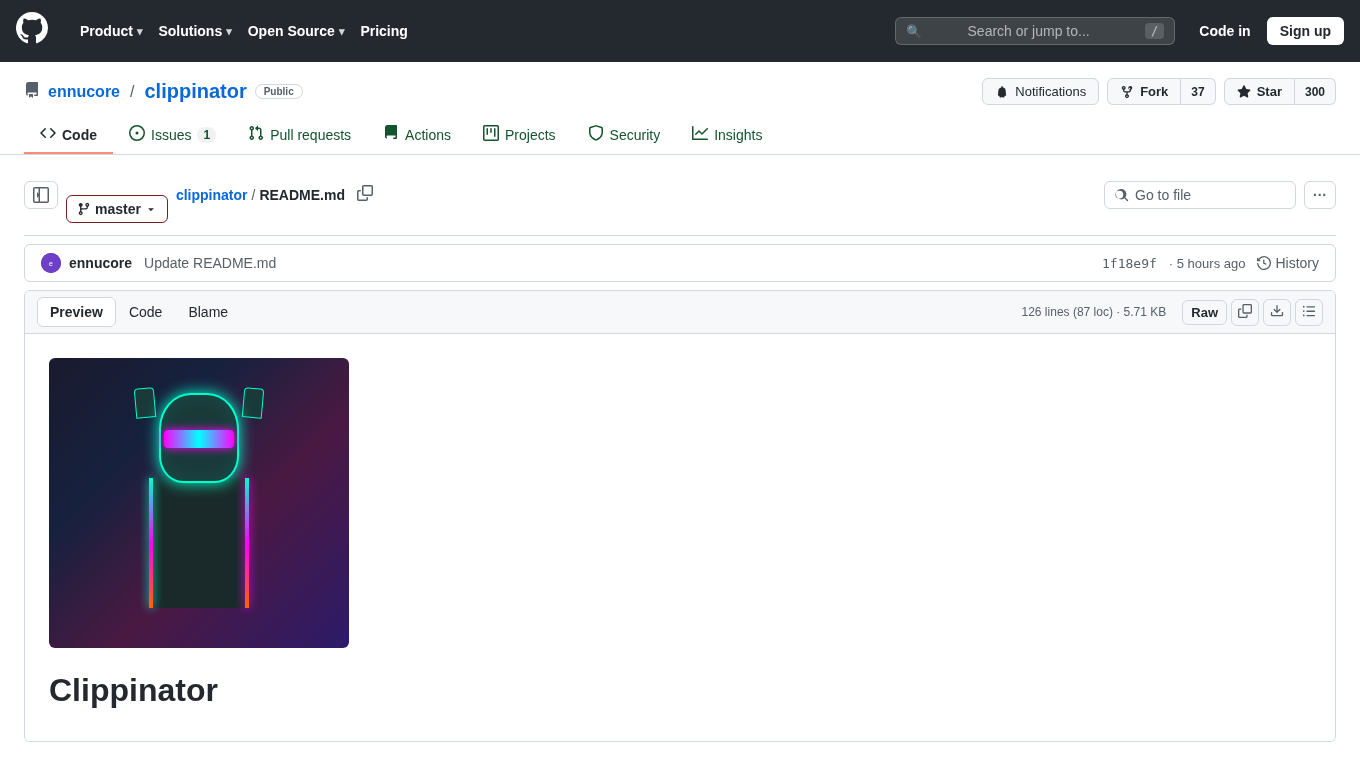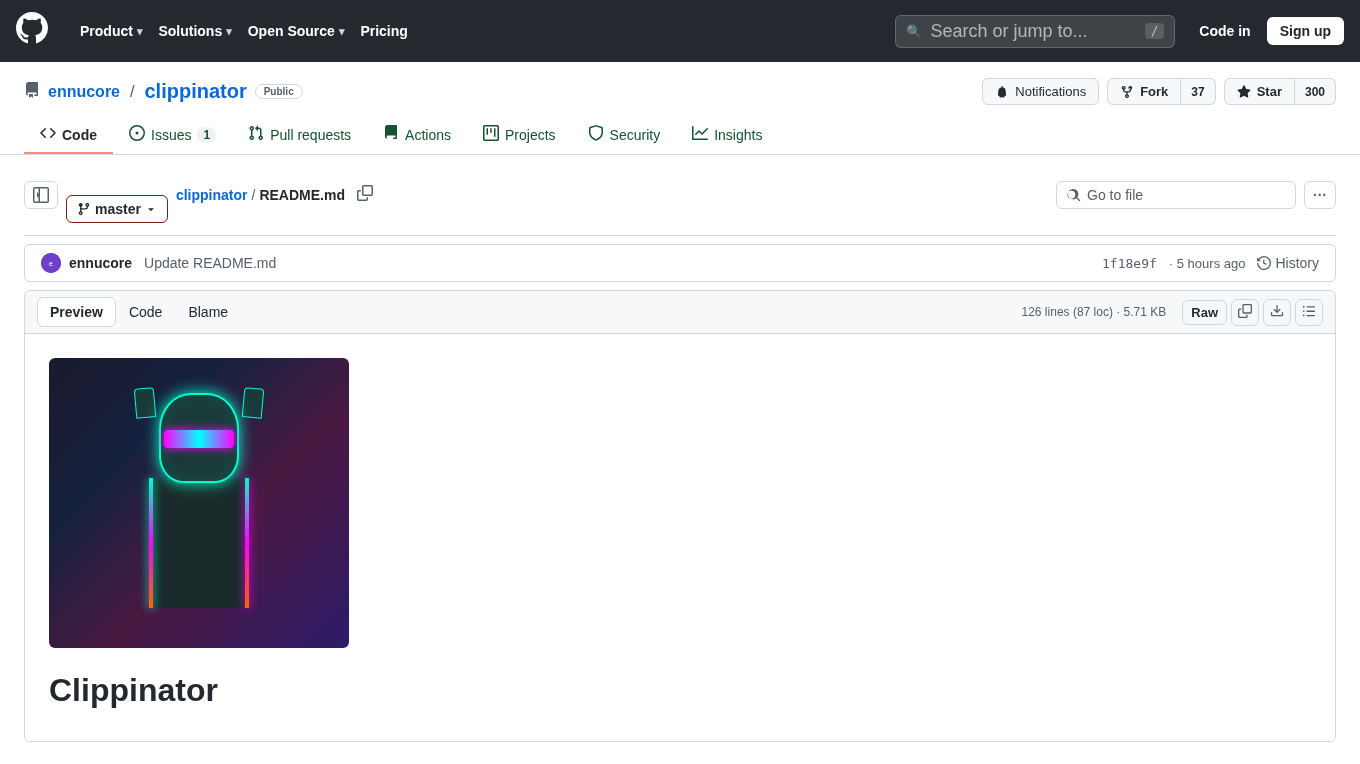--- a/index.html
+++ b/index.html
@@ -42,21 +42,21 @@
       display: flex;
       align-items: center;
       background: rgba(255,255,255,0.12);
       border: 1px solid rgba(255,255,255,0.2);
       border-radius: 6px;
       padding: 5px 10px;
       gap: 8px;
       width: 280px;
       cursor: text;
     }
-    .topnav-search-text { color: rgba(255,255,255,0.6); font-size: 18px; flex: 1; }
+    .topnav-search-text { color: rgba(255,255,255,0.6); font-size: 14px; flex: 1; margin-left: 37px; }
     .topnav-search-kbd {
       background: rgba(255,255,255,0.15);
       border-radius: 4px;
       padding: 1px 6px;
       color: rgba(255,255,255,0.6);
       font-size: 12px;
       font-family: monospace;
     }
     .topnav-auth {
       display: flex;
@@ -194,21 +194,21 @@
       display: flex;
       align-items: center;
       border: 1px solid #d0d7de;
       border-radius: 6px;
       padding: 5px 10px;
       gap: 6px;
       background: #fff;
       color: #57606a;
       font-size: 14px;
       cursor: text;
-      width: 240px;
+      width: 192px;
     }
     .more-btn {
       border: 1px solid #d0d7de;
       border-radius: 6px;
       padding: 5px 8px;
       background: #fff;
       cursor: pointer;
       color: #57606a;
       font-size: 14px;
       font-weight: 700;

